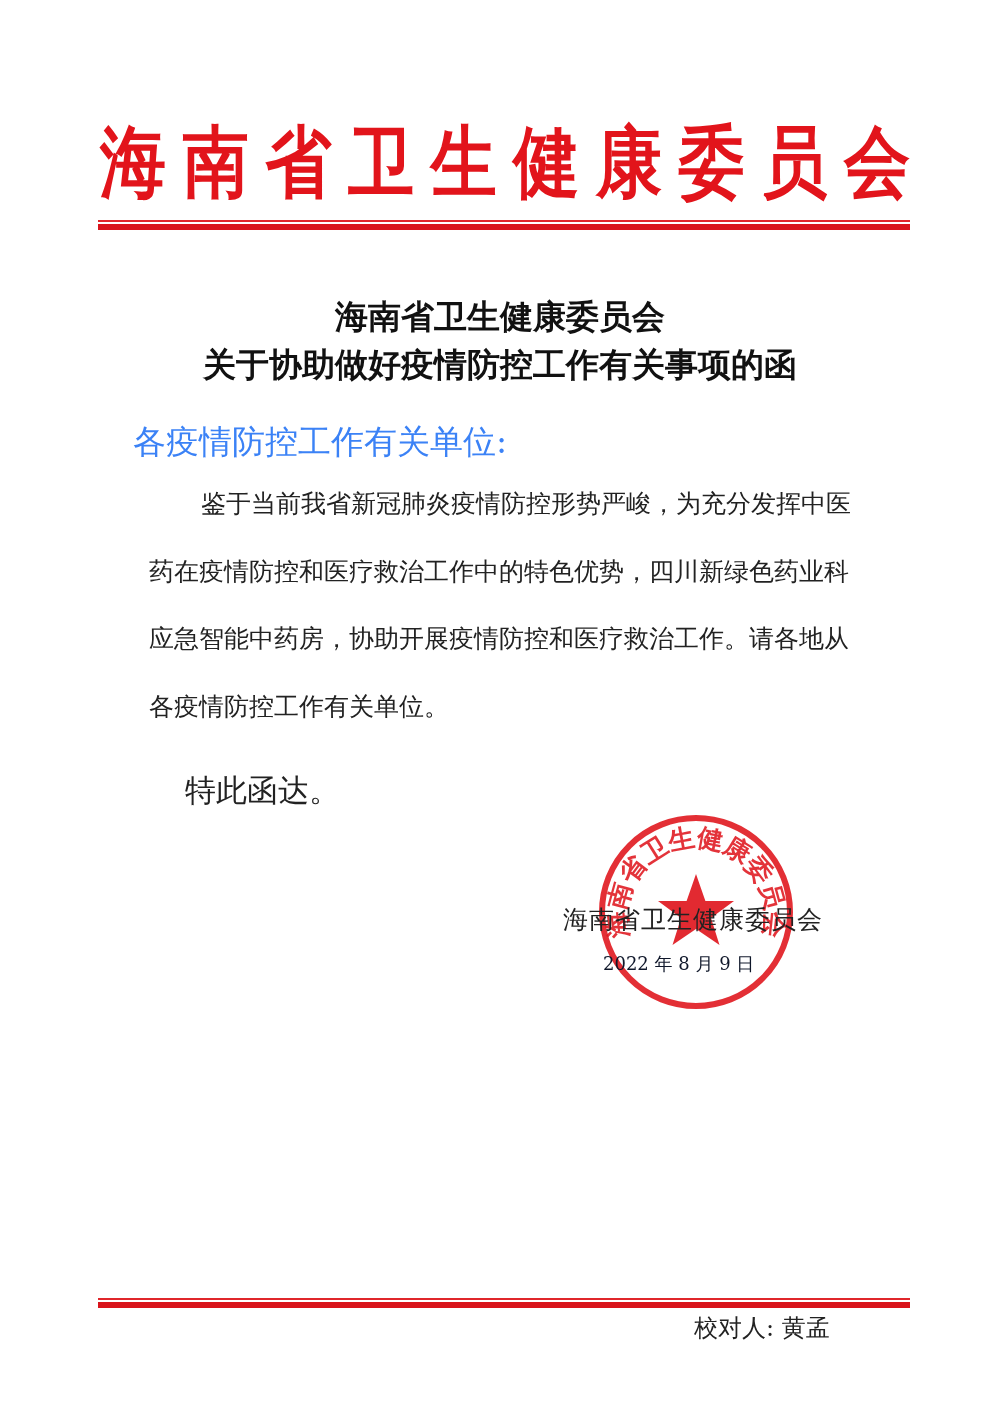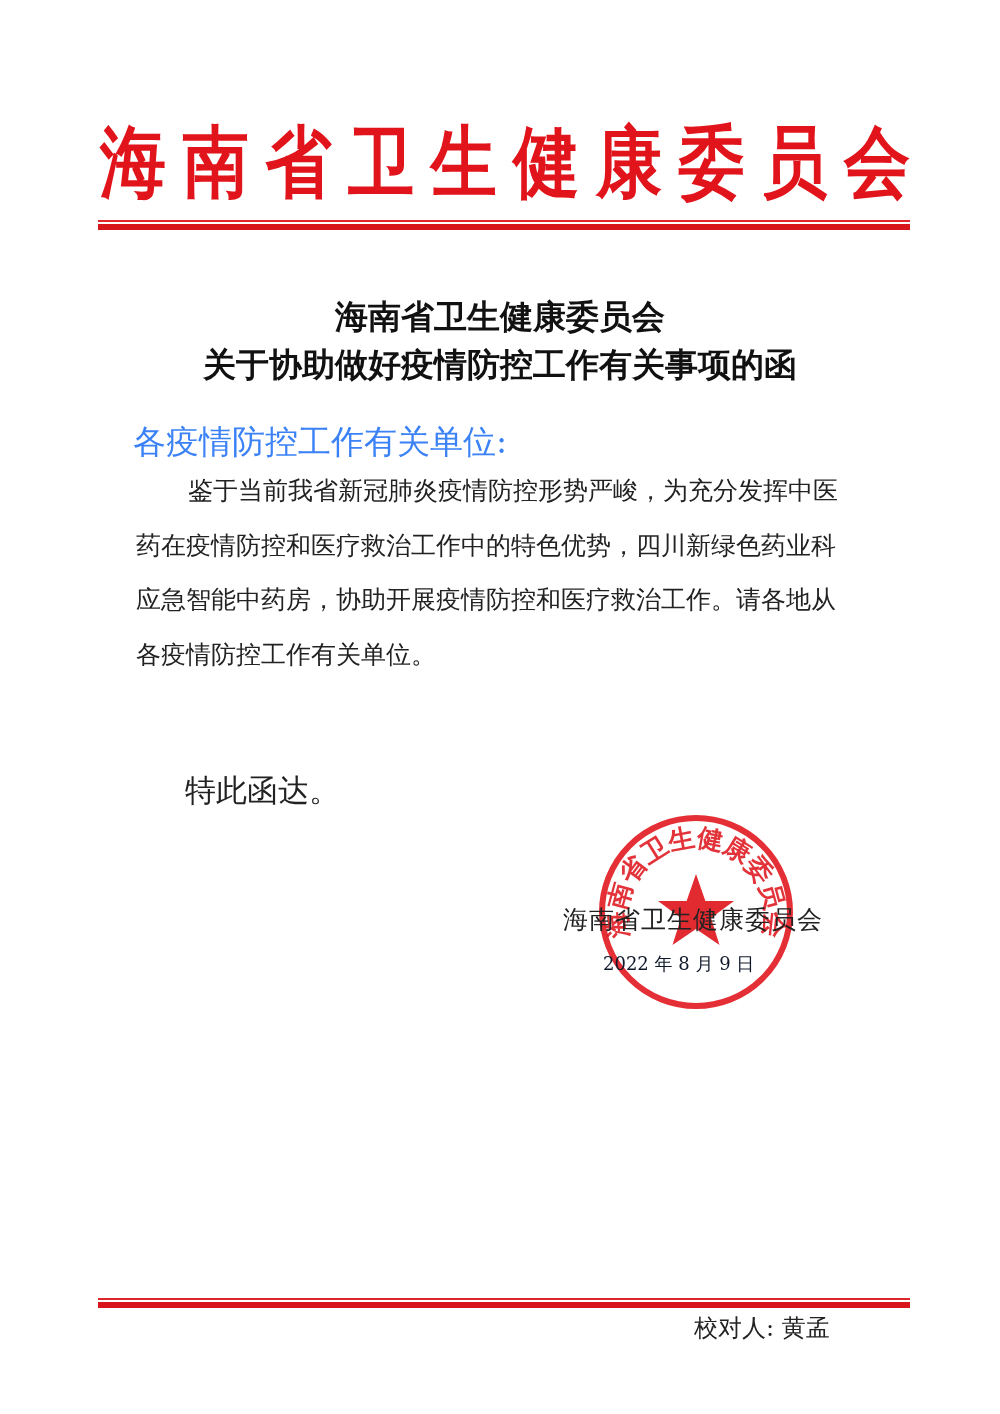--- a/index.html
+++ b/index.html
@@ -16,21 +16,21 @@
   .rule .thin { height: 2px; background: #e0262b; }
   .rule .gap  { height: 2px; background: #ffffff; }
   .rule .thick{ height: 6px; background: #d9151c; }
 
   .title { position: absolute; left: 0; width: 1000px; text-align: center;
            font-family: "DejaVu Serif", serif; font-weight: bold; font-size: 33px;
            color: #111; letter-spacing: 0px; }
 
   .body-text { position: absolute; left: 133px; width: 745px; font-size: 25px;
                line-height: 51.5px; color: #222; }
-  .body-text p { margin: 3px; }
+  .body-text p { margin: 16px; }
   .salutation { position: absolute; left: 133px; top: 420px; font-size: 33px; color: #3b82f6; }
   .closing { position: absolute; left: 185px; top: 770px; font-size: 31px; color: #222; }
 
   .seal { position: absolute; left: 596px; top: 812px; width: 200px; height: 200px; }
 
   .signer { position: absolute; left: 563px; top: 903px; font-size: 25px; color: #222;
             letter-spacing: 1px; }
   .date { position: absolute; left: 603px; top: 952px; font-size: 18px; color: #0f172a; }
 
   .proof { position: absolute; left: 694px; top: 1312px; font-size: 24px; color: #222; }

